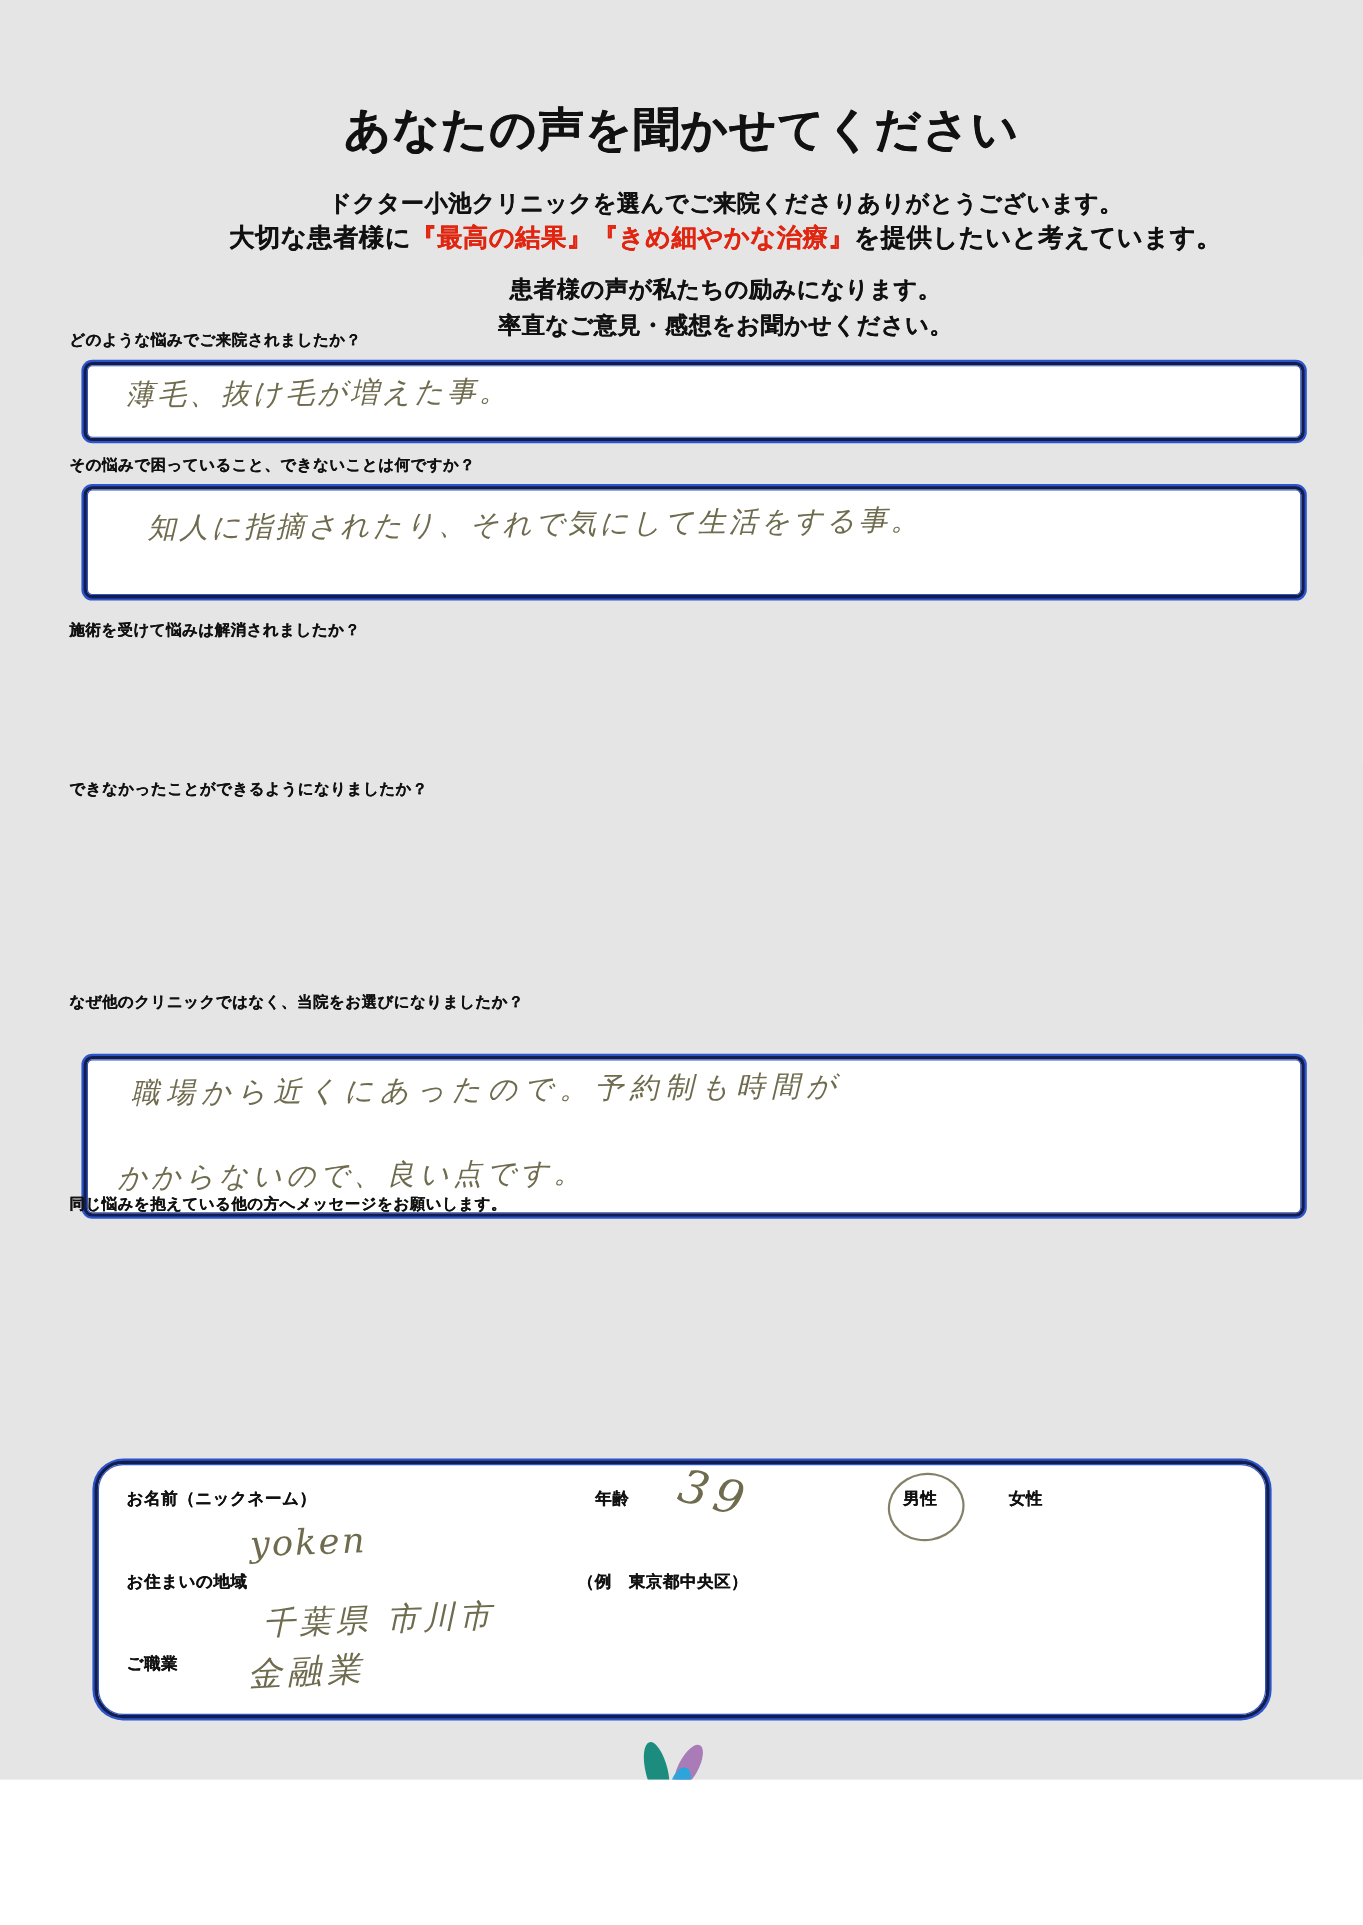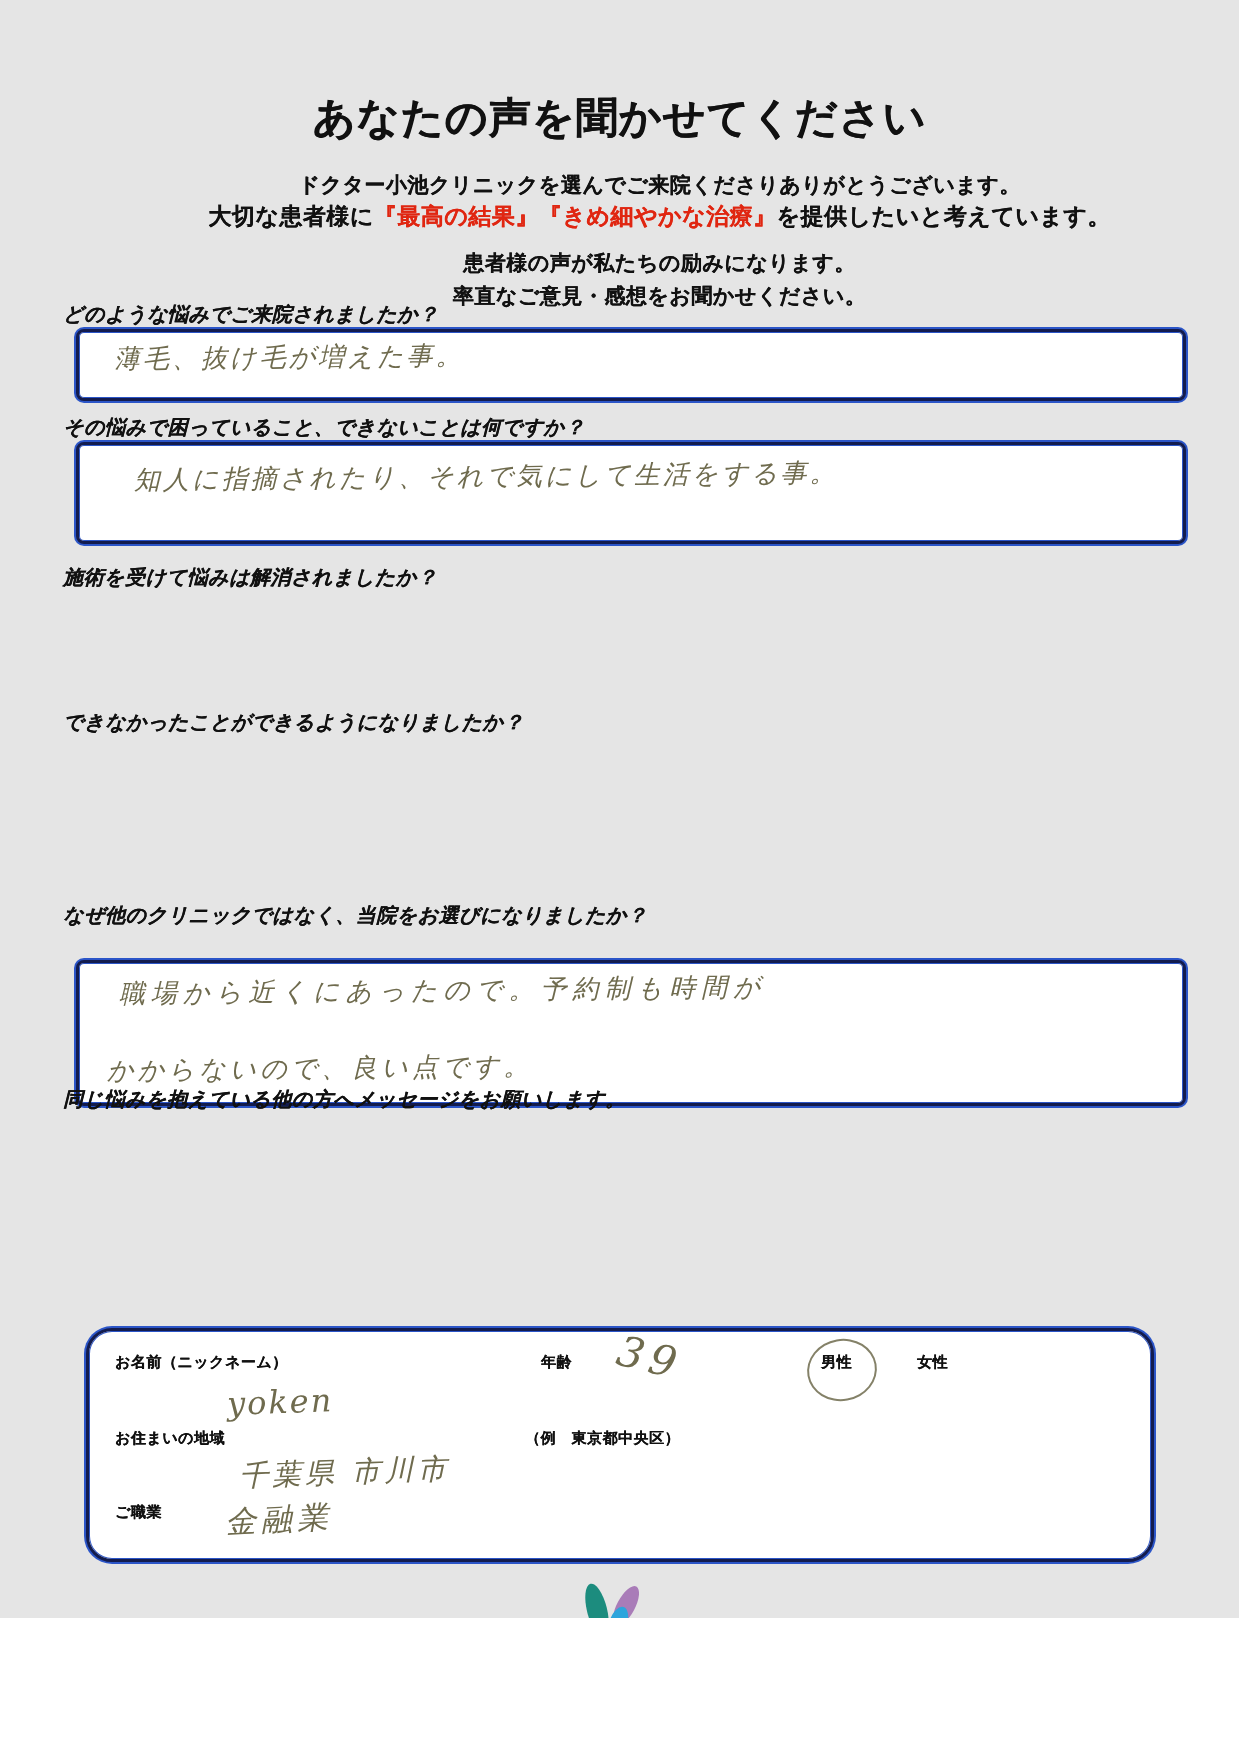--- a/index.html
+++ b/index.html
@@ -18,22 +18,22 @@
     font-weight:bold; font-size:21px; letter-spacing:0.5px;
     text-shadow:0.3px 0 currentColor;
     margin-left:40px;
   }
   .intro-1{top:150px;}
   .intro-2{top:178px; font-size:23px;}
   .intro-3{top:228px;}
   .intro-4{top:261px;}
   .red{color:#e02611;}
   .qlabel{
-    position:absolute; left:63px; font-size:20px; font-weight:bold;
-    letter-spacing:0.5px; text-shadow:0.3px 0 currentColor;font-style:italic;
+    position:absolute; left:63px; font-size:14px; font-weight:bold;
+    letter-spacing:0.5px; text-shadow:0.3px 0 currentColor;
   }
   .qbox{
     position:absolute; left:76px; width:1104px;
     border:3px solid #131c4e; border-radius:8px;
     box-shadow:0 0 0 2px #2b55c8, inset 0 0 0 1px #2b55c8;
     background:#ffffff;
   }
   .hand{
     position:absolute; color:#6f6b4e; font-size:26px; letter-spacing:3px;
     font-style:italic; font-family:"DejaVu Serif","Liberation Serif",serif;

